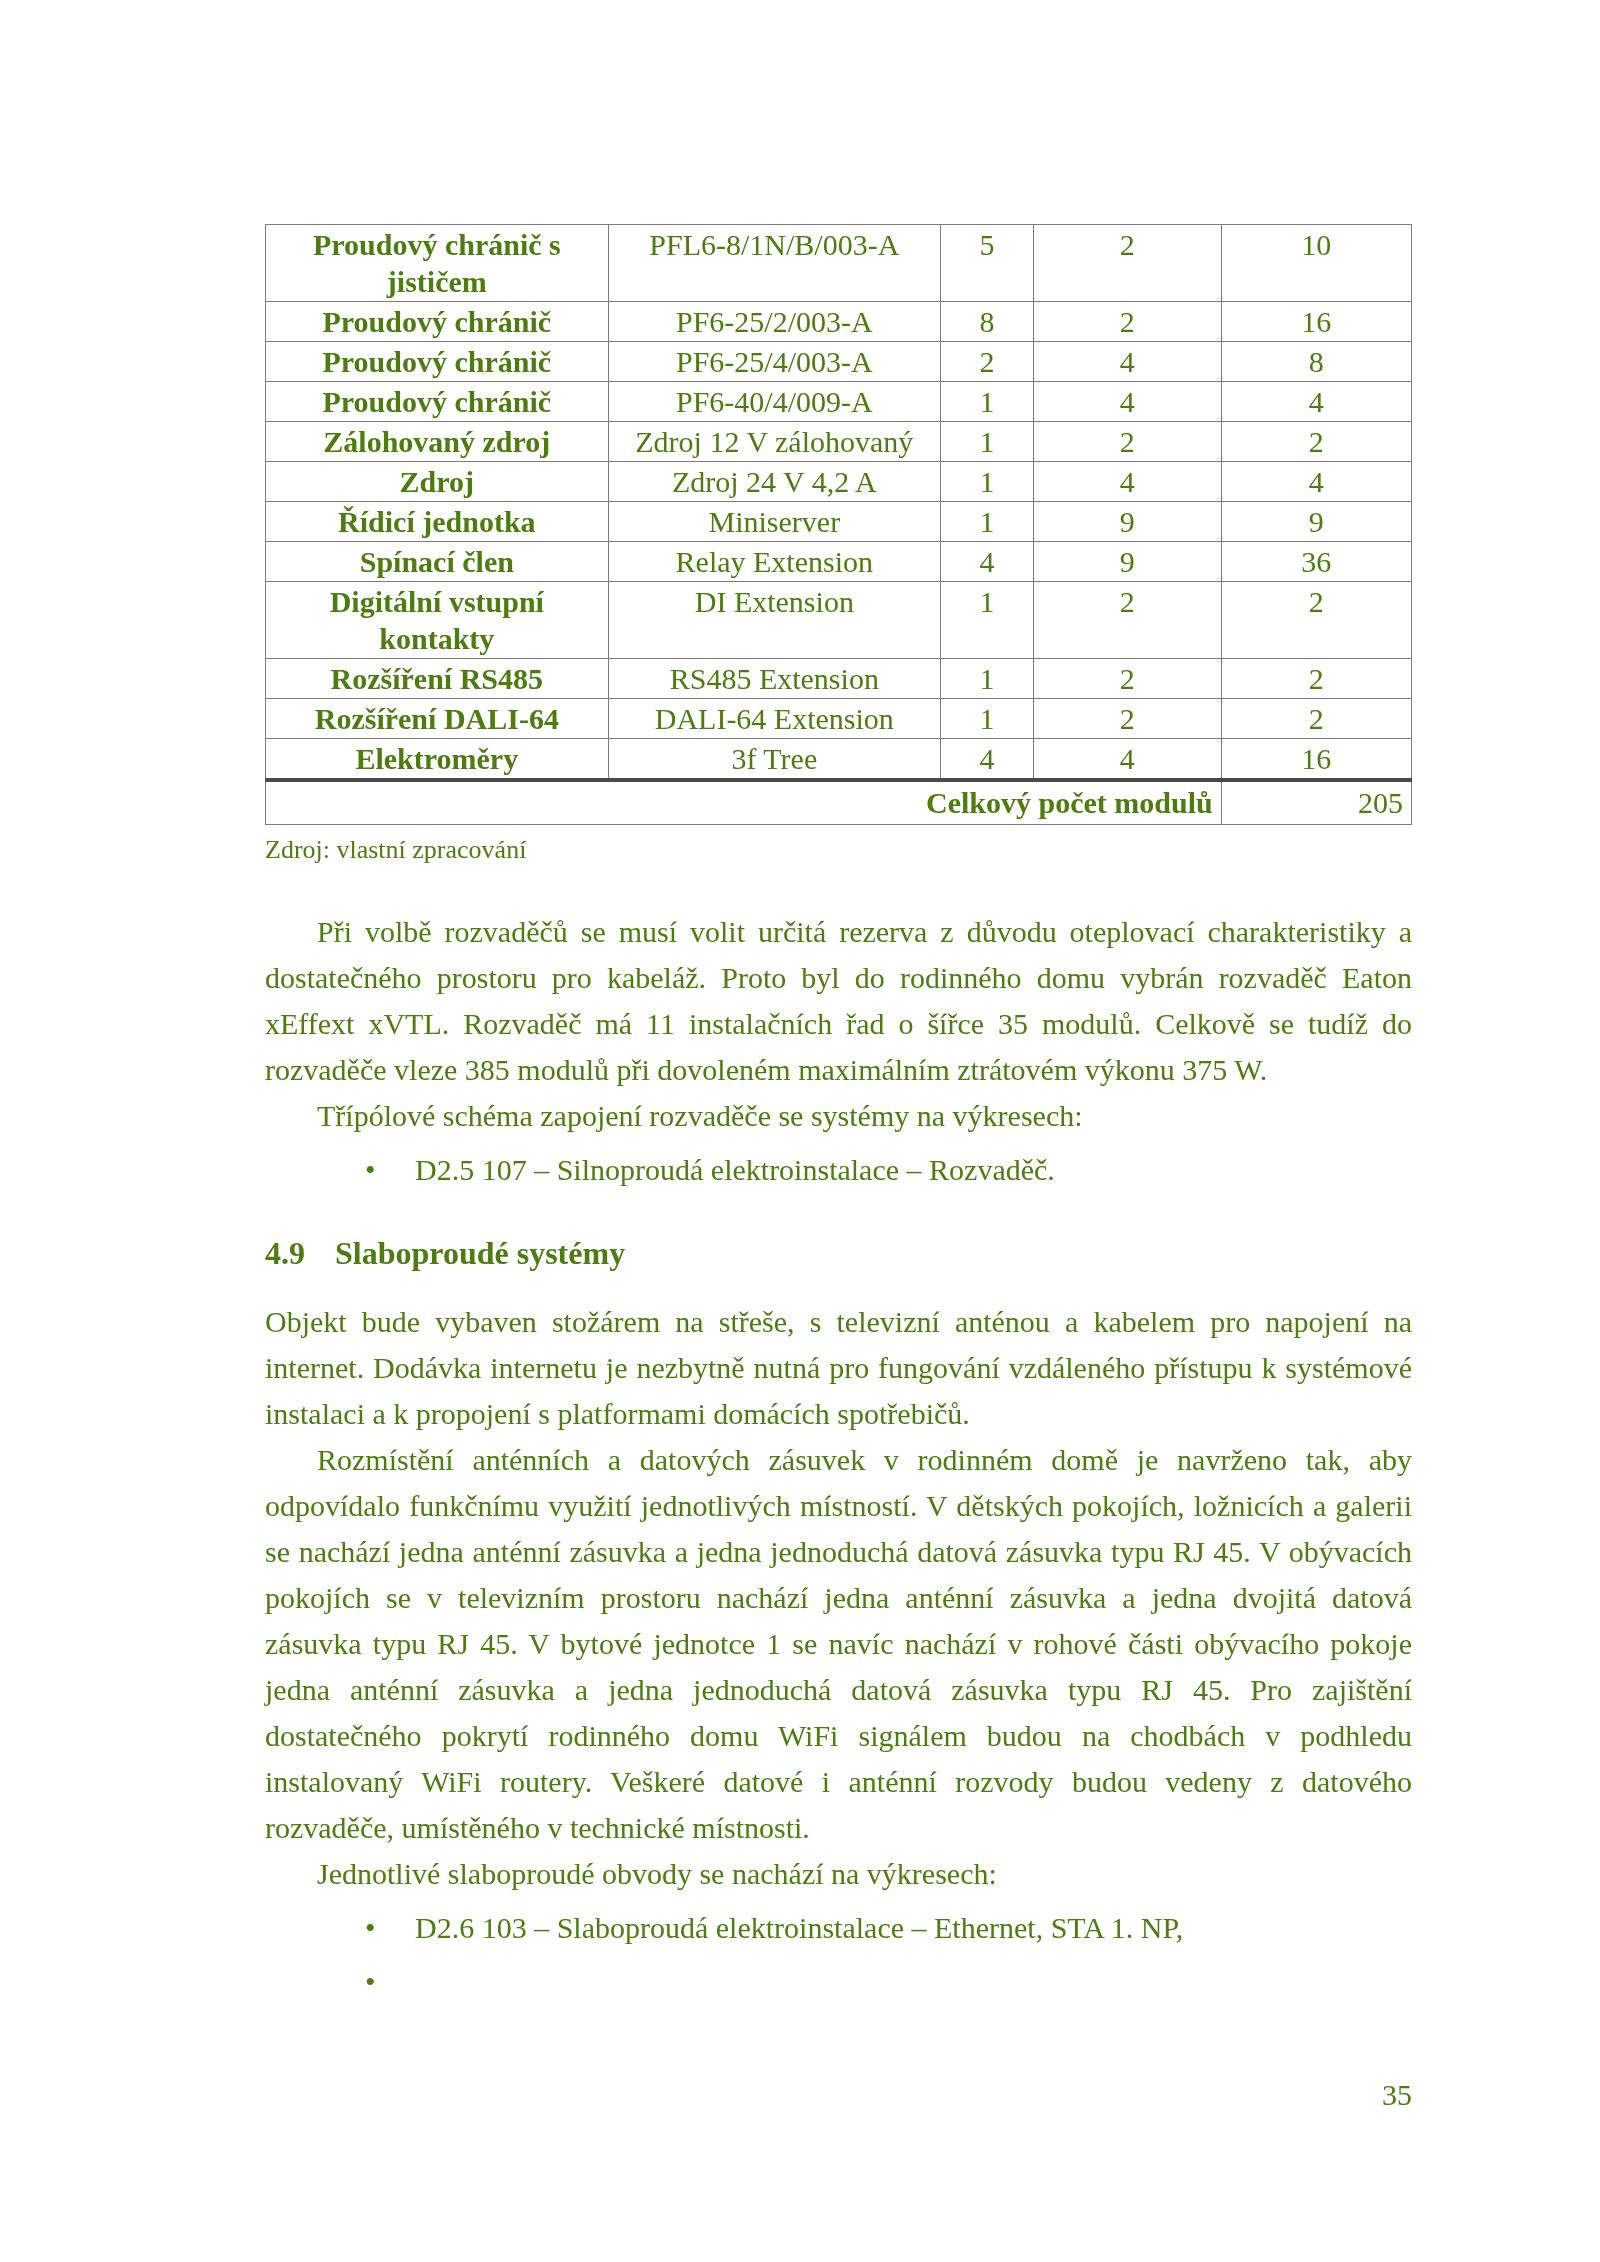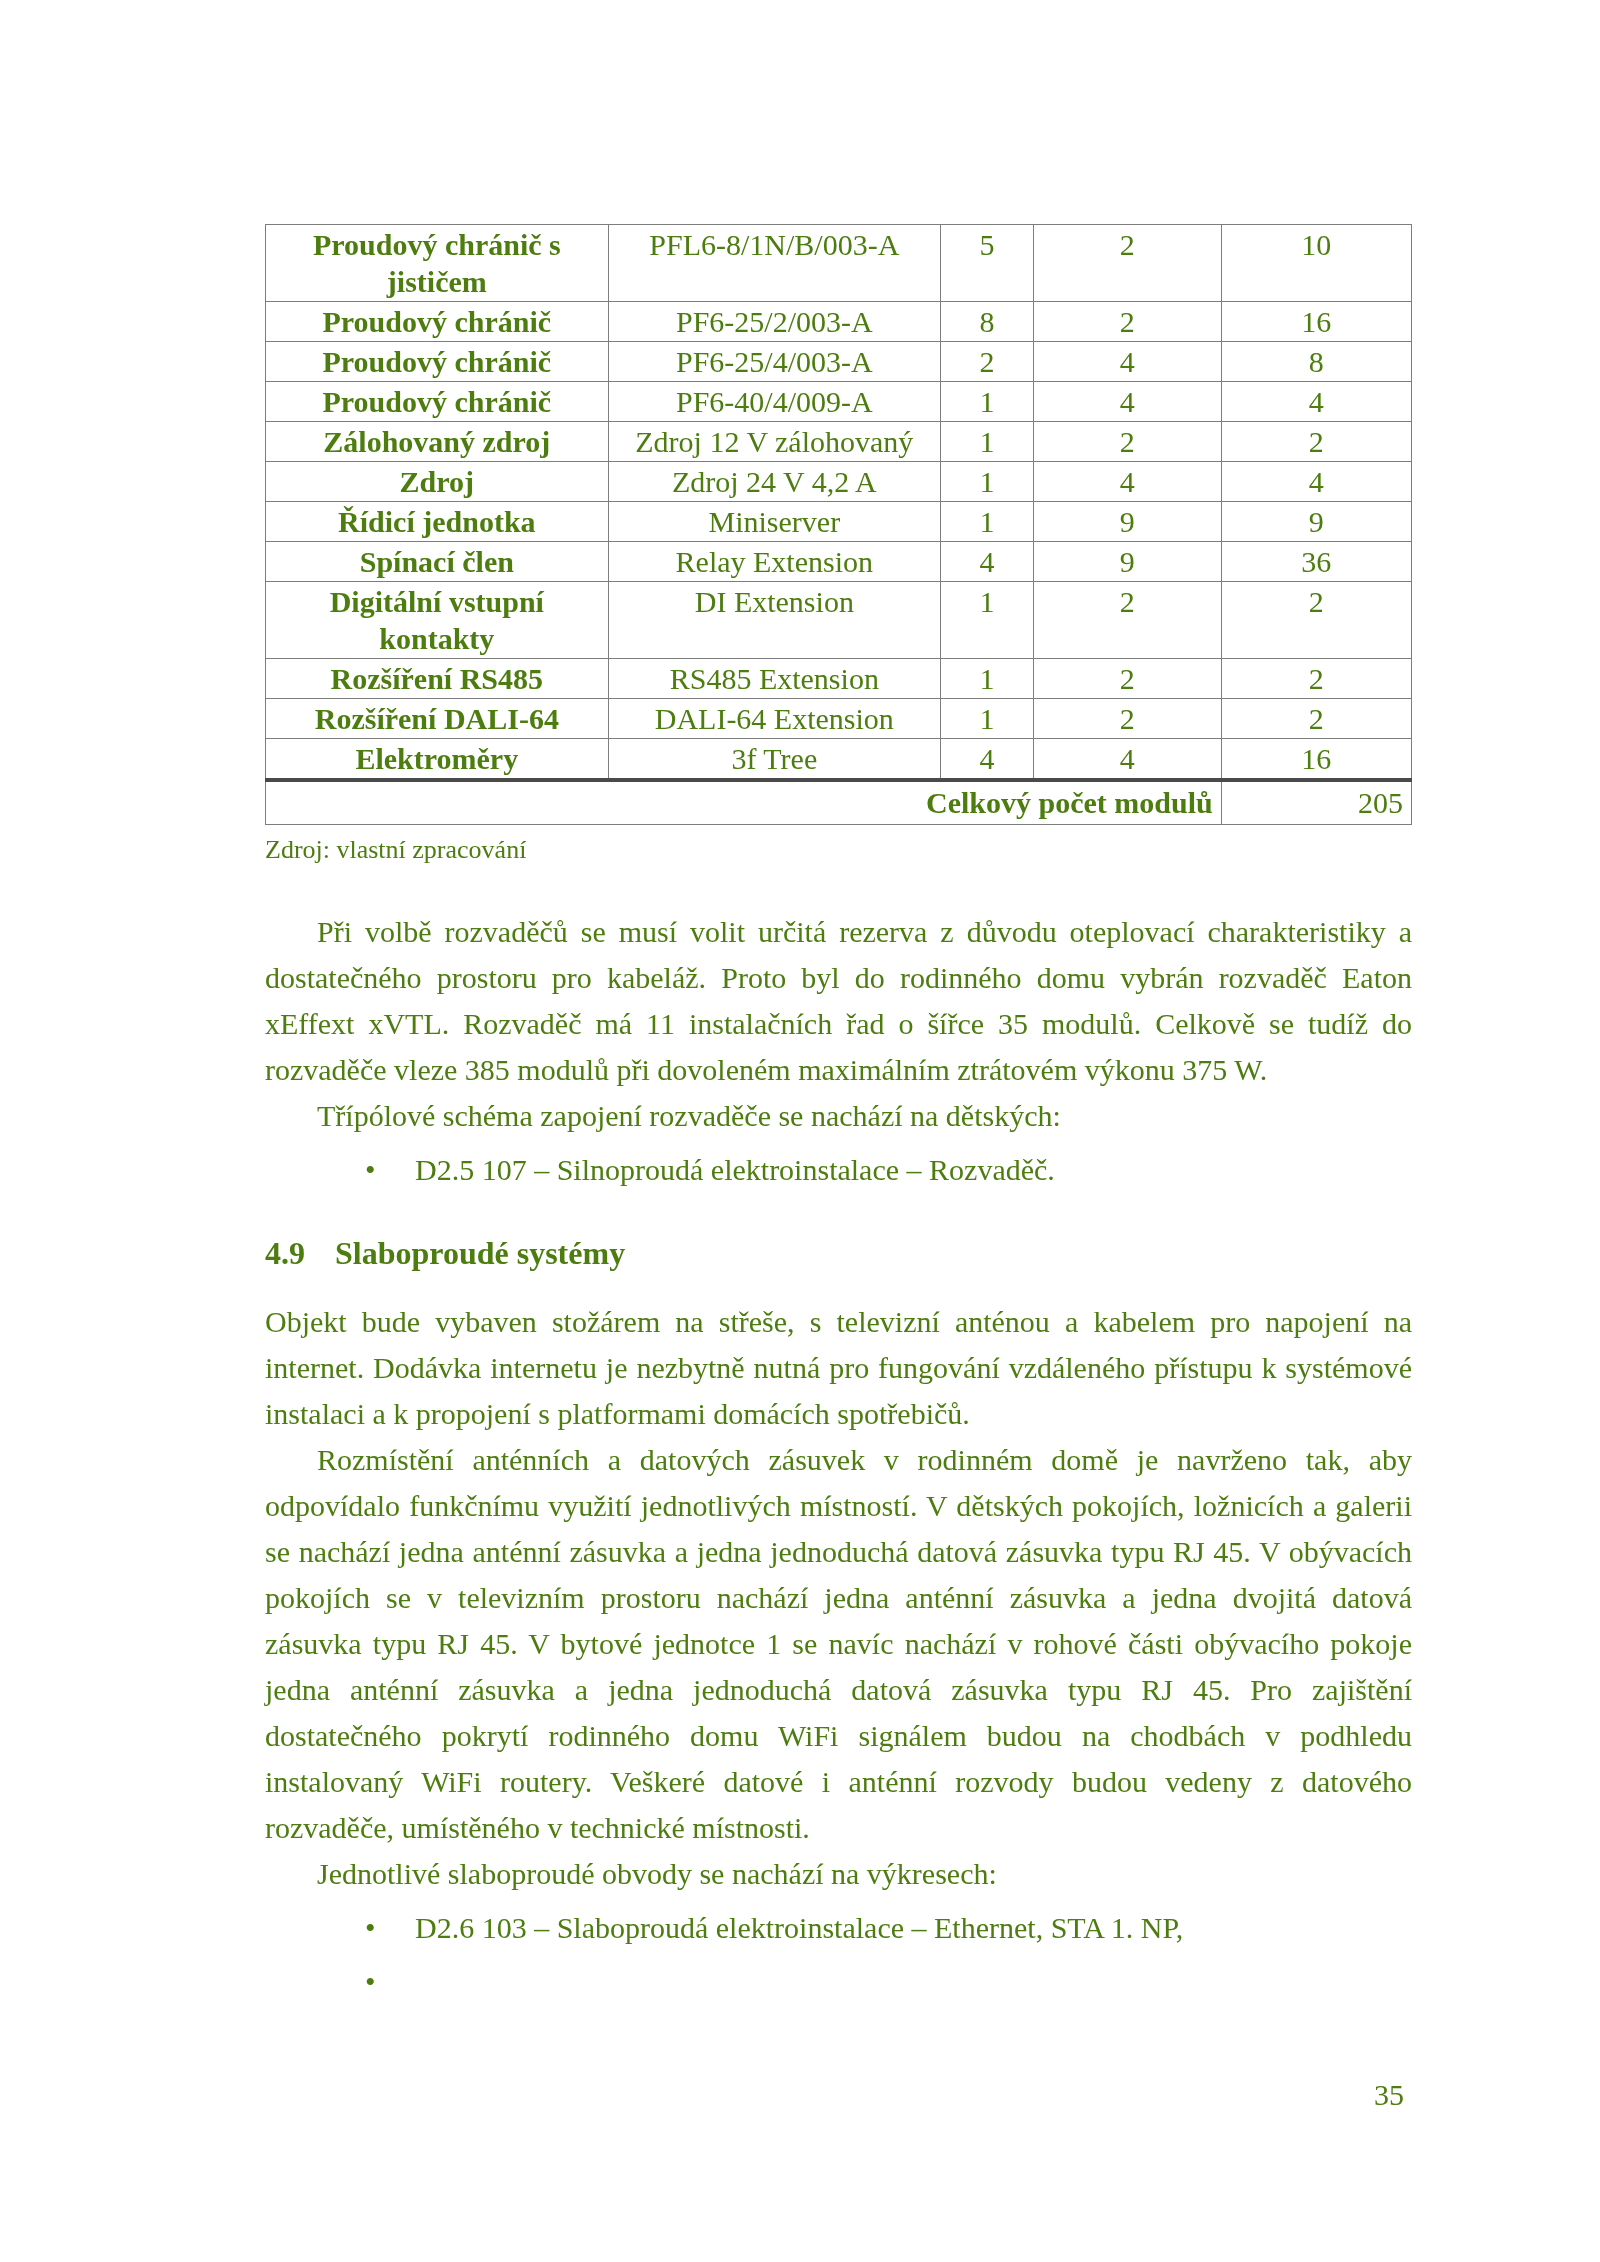--- a/index.html
+++ b/index.html
@@ -83,21 +83,21 @@
     gap: 30px;
     margin: 34px 0 20px 0;
     font-size: 32px;
     line-height: 52px;
     font-weight: bold;
   }
 
   .page-number {
     position: absolute;
     top: 2078px;
-    left: 257px;
+    left: 265px;
     width: 1147px;
     text-align: right;
     font-size: 30px;
   }
 </style>
 </head>
 <body>
 
 <div class="page">
   <div class="content">
@@ -199,21 +199,21 @@
             <td colspan="4" class="footer-label">Celkový počet modulů</td>
             <td>205</td>
           </tr>
         </tbody>
     </table>
 
     <div class="source-note">Zdroj: vlastní zpracování</div>
 
     <p class="para indent first-after-table">Při volbě rozvaděčů se musí volit určitá rezerva z důvodu oteplovací charakteristiky a dostatečného prostoru pro kabeláž. Proto byl do rodinného domu vybrán rozvaděč Eaton xEffext xVTL. Rozvaděč má 11 instalačních řad o šířce 35 modulů. Celkově se tudíž do rozvaděče vleze 385 modulů při dovoleném maximálním ztrátovém výkonu 375 W.</p>
 
-    <p class="para indent">Třípólové schéma zapojení rozvaděče se nachází na dětských:</p>
+    <p class="para indent">Třípólové schéma zapojení rozvaděče se systémy na výkresech:</p>
 
     <ul class="bullet-list">
         <li><span class="bullet">•</span><span>D2.5 107 – Silnoproudá elektroinstalace – Rozvaděč.</span></li>
       </ul>
 
     <h2 class="heading">
       <span>4.9</span>
       <span>Slaboproudé systémy</span>
     </h2>
 

